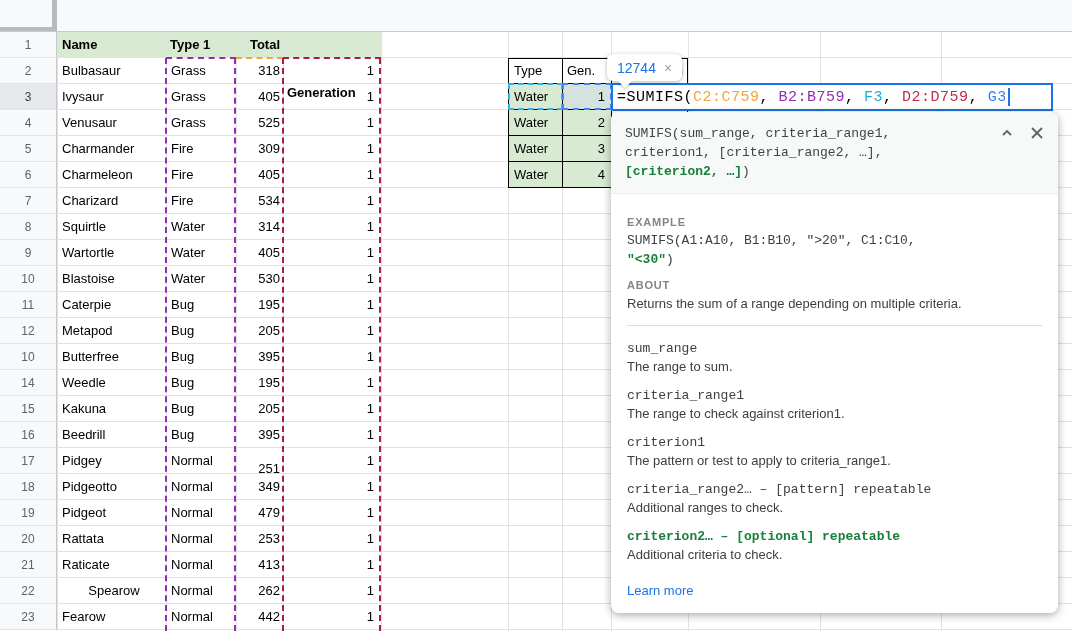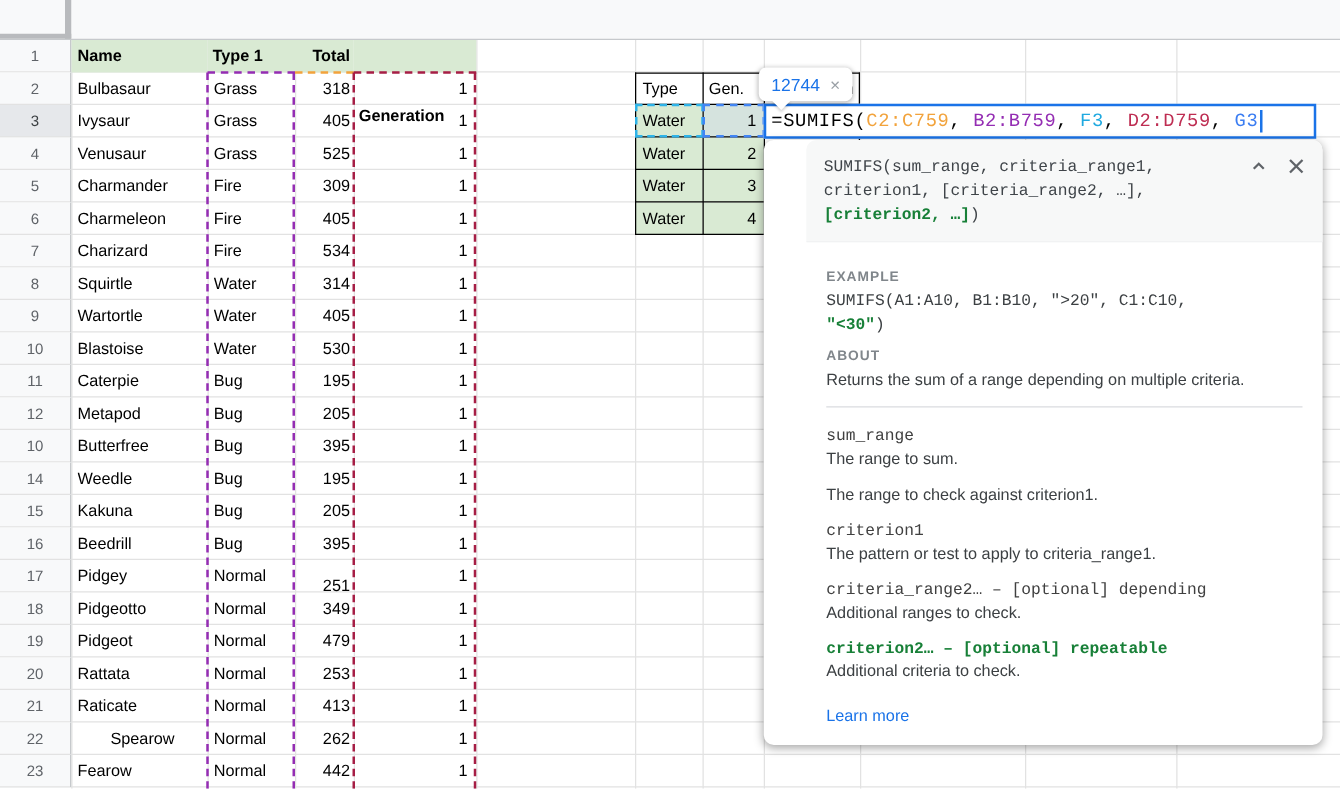--- a/index.html
+++ b/index.html
@@ -41,21 +41,21 @@
   .preview{position:absolute;left:607px;top:54px;height:27px;background:#fff;border-radius:6px;
            box-shadow:0 1px 4px rgba(0,0,0,.3);z-index:30;display:flex;align-items:center;
            padding:0 10px;gap:8px;}
   .preview .pv{color:#1a73e8;font-size:14px;}
   .preview .pc{color:#9aa0a6;font-size:14px;cursor:pointer;}
   .preview .tail{position:absolute;left:10px;bottom:-7px;width:0;height:0;
                  border-left:8px solid transparent;border-right:8px solid transparent;border-top:8px solid #fff;
                  filter:drop-shadow(0 2px 1px rgba(0,0,0,.15));}
   
   .popup{position:absolute;left:611px;top:112px;width:447px;background:#fff;border-radius:8px;
-         box-shadow:0 2px 8px rgba(0,0,0,.35);z-index:25;box-sizing:border-box;padding-left:34px;}
+         box-shadow:0 2px 8px rgba(0,0,0,.35);z-index:25;box-sizing:border-box;}
   .popup-header{background:#f7f8f8;border-radius:8px 8px 0 0;padding:12px 14px;display:flex;
                 border-bottom:1px solid #eceeef;}
   .syntax{flex:1;font-family:"Liberation Mono","DejaVu Sans Mono",monospace;font-size:13px;
           line-height:19px;color:#3f4449;}
   .popup-icons{display:flex;gap:16px;align-items:flex-start;padding-top:2px;}
   .popup-icons span{cursor:pointer;color:#5f6368;display:inline-flex;}
   .popup-body{padding:12px 16px 14px 16px;}
   .sec-label{font-size:11px;font-weight:bold;letter-spacing:.8px;color:#80868b;margin:10px 0 3px 0;}
   .code{font-family:"Liberation Mono","DejaVu Sans Mono",monospace;font-size:13px;line-height:19px;
         color:#3c4043;}
@@ -319,28 +319,29 @@
       </div>
     <div class="sec-label">ABOUT</div>
     <div class="about">Returns the sum of a range depending on multiple criteria.</div>
     <div class="divider"></div>
     <div id="params">
         <div class="param">
           <div class="pname">sum_range</div>
           <div class="pdesc">The range to sum.</div>
         </div>
         <div class="param">
+          <div class="pname">criteria_range1</div>
           <div class="pdesc">The range to check against criterion1.</div>
         </div>
         <div class="param">
           <div class="pname">criterion1</div>
           <div class="pdesc">The pattern or test to apply to criteria_range1.</div>
         </div>
         <div class="param">
-          <div class="pname">criteria_range2… – [optional] depending</div>
+          <div class="pname">criteria_range2… – [pattern] repeatable</div>
           <div class="pdesc">Additional ranges to check.</div>
         </div>
         <div class="param">
           <div class="pname green">criterion2… – [optional] repeatable</div>
           <div class="pdesc">Additional criteria to check.</div>
         </div>
       </div>
     <a class="learn-more">Learn more</a>
   </div>
 </div>

